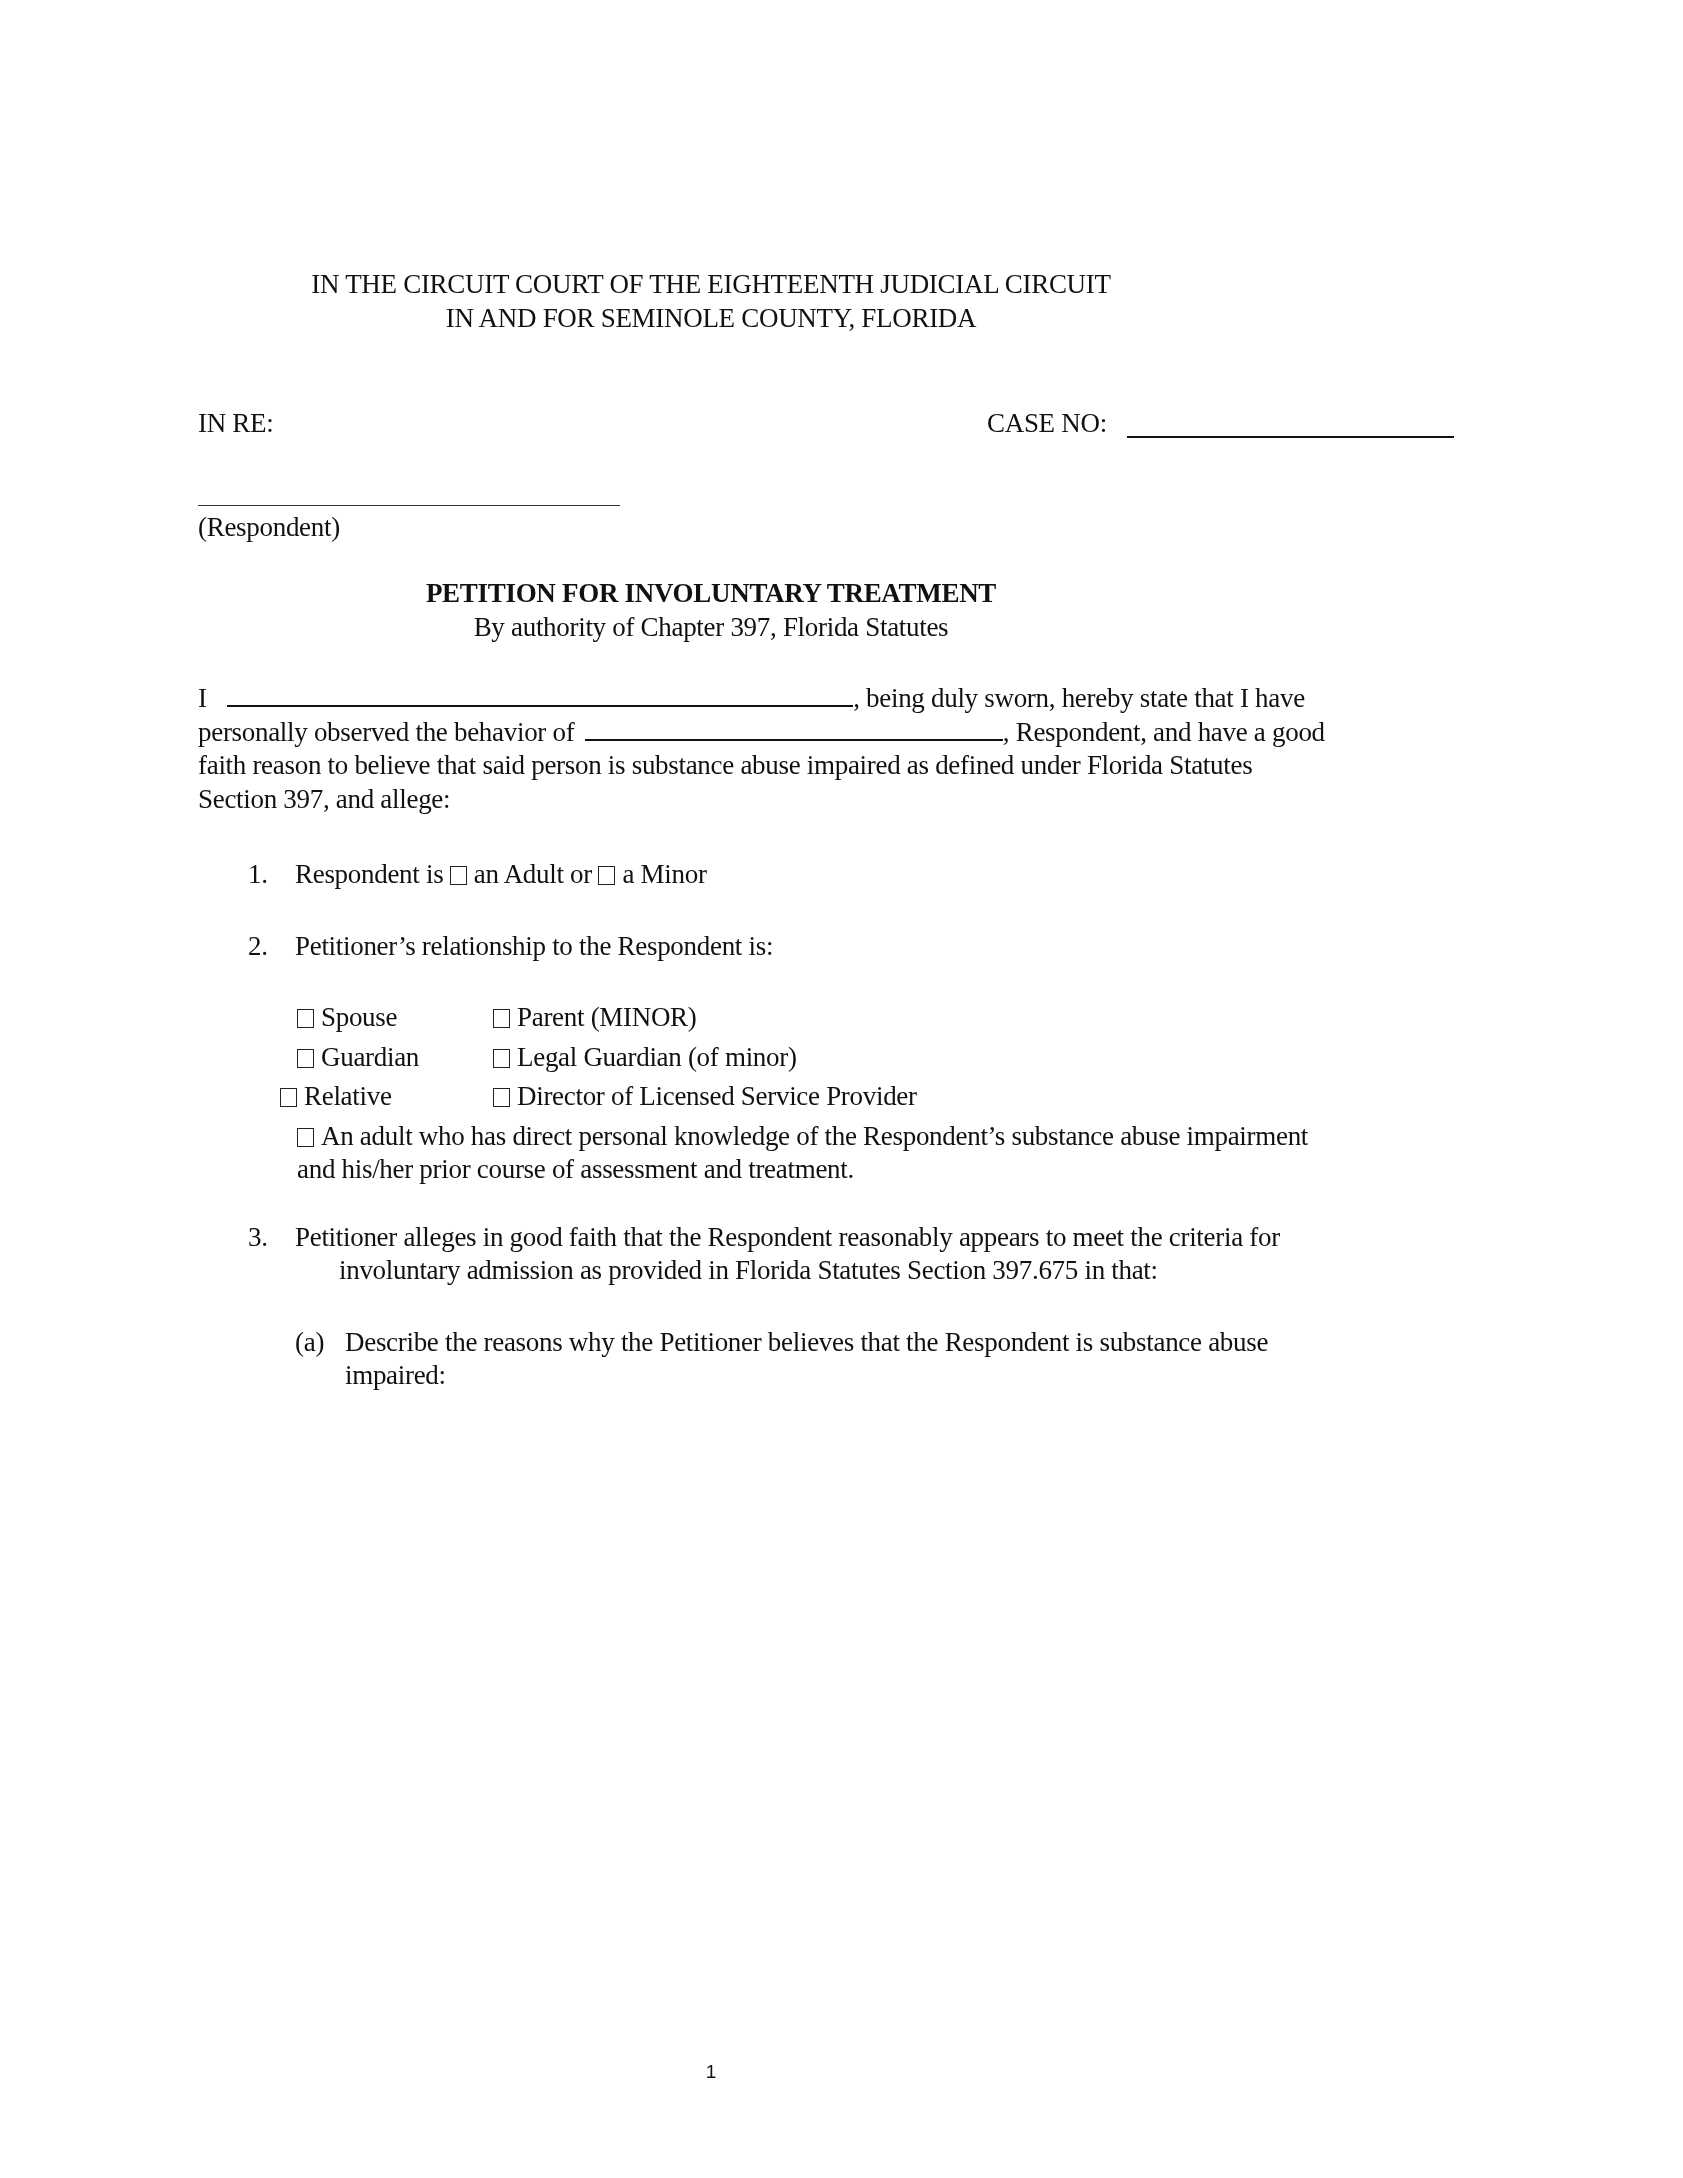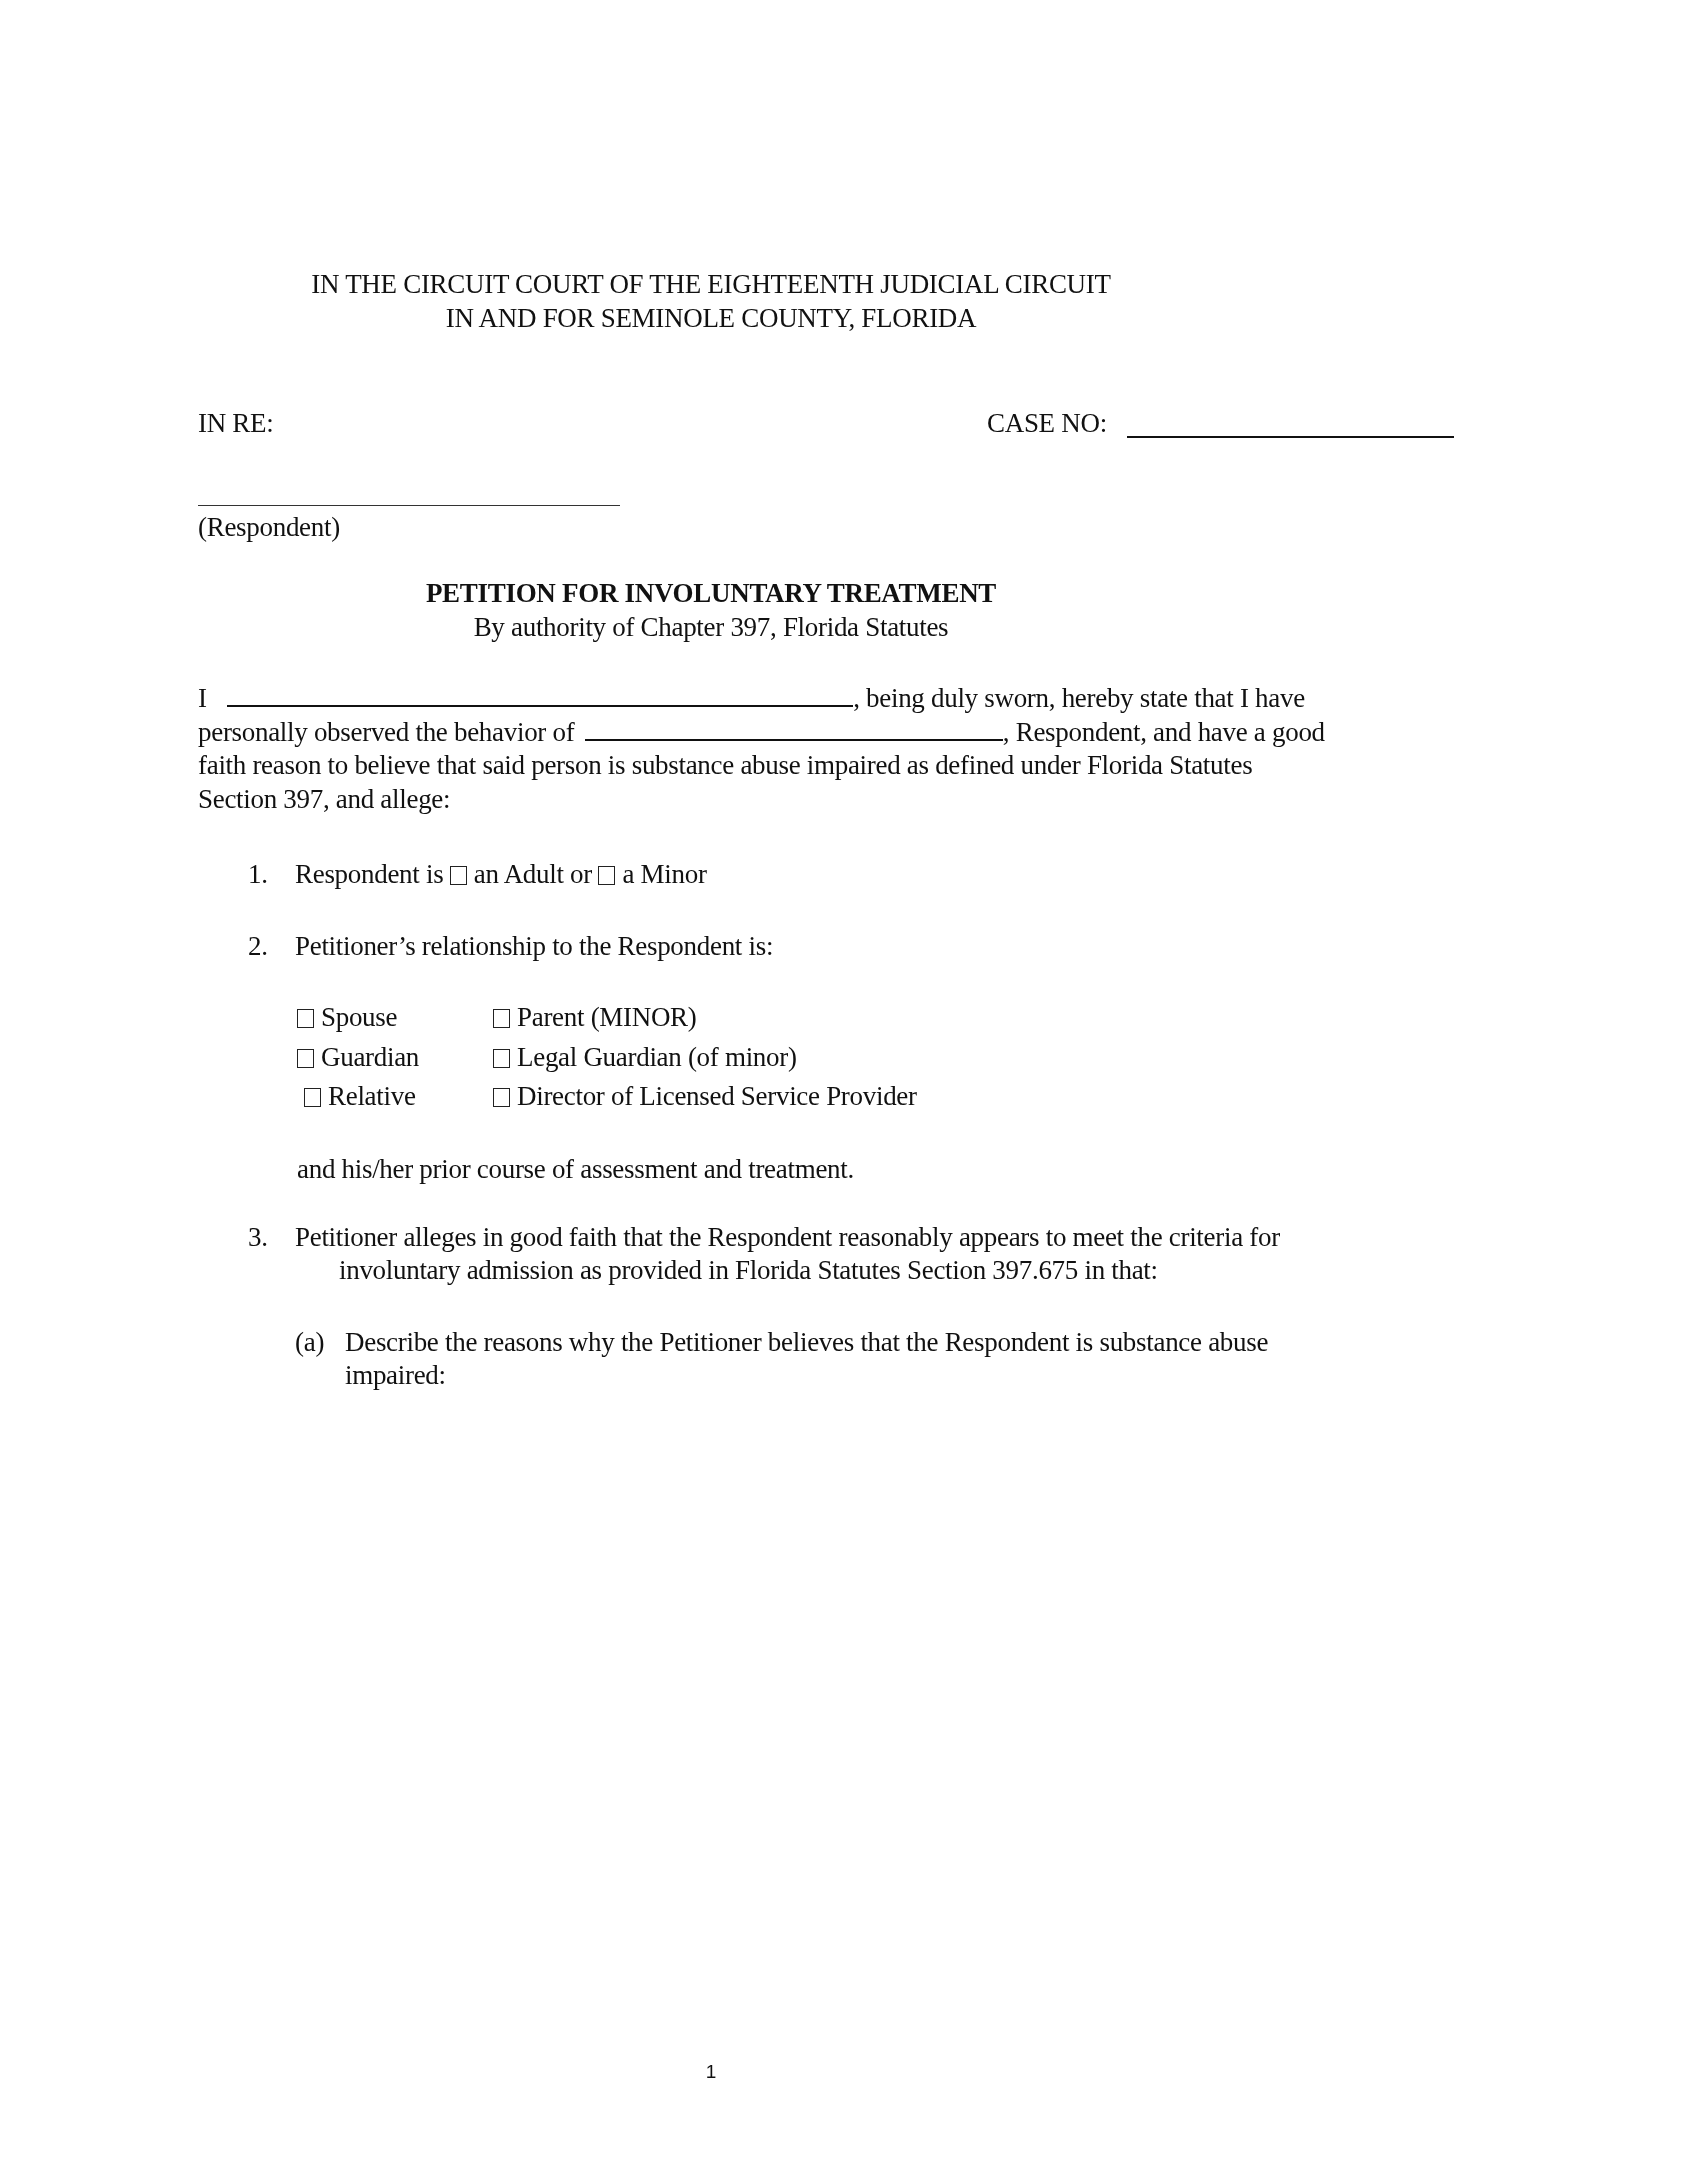--- a/index.html
+++ b/index.html
@@ -53,34 +53,37 @@
 
   <div class="abs t" style="left:248px; top:929px;">2.</div>
   <div class="abs t" style="left:295px; top:929px;">Petitioner’s relationship to the Respondent is:</div>
 
   <div class="abs t" style="left:297px; top:1000px;">
     <span class="cb"></span><span>Spouse</span>
   </div>
   <div class="abs t" style="left:297px; top:1040px;">
     <span class="cb"></span><span>Guardian</span>
   </div>
-  <div class="abs t" style="left:304px; top:1079px;text-align:center;">
+  <div class="abs t" style="left:280px; top:1079px;text-align:center;">
     <span class="cb"></span><span>Relative</span>
   </div>
 
   <div class="abs t" style="left:493px; top:1000px;">
     <span class="cb"></span><span>Parent (MINOR)</span>
   </div>
   <div class="abs t" style="left:493px; top:1040px;">
     <span class="cb"></span><span>Legal Guardian (of minor)</span>
   </div>
   <div class="abs t" style="left:493px; top:1079px;">
     <span class="cb"></span><span>Director of Licensed Service Provider</span>
   </div>
 
+  <div class="abs t" style="left:297px; top:1119px;">
+    <span class="cb"></span><span>An adult who has direct personal knowledge of the Respondent’s substance abuse impairment</span>
+  </div>
   <div class="abs t" style="left:297px; top:1152px;">and his/her prior course of assessment and treatment.</div>
 
   <div class="abs t" style="left:248px; top:1220px;">3.</div>
   <div class="abs t" style="left:295px; top:1220px;">Petitioner alleges in good faith that the Respondent reasonably appears to meet the criteria for</div>
   <div class="abs t" style="left:295px; top:1253px;margin-left:44px;">involuntary admission as provided in Florida Statutes Section 397.675 in that:</div>
 
   <div class="abs t" style="left:295px; top:1325px;">(a)</div>
   <div class="abs t" style="left:345px; top:1325px;">Describe the reasons why the Petitioner believes that the Respondent is substance abuse</div>
   <div class="abs t" style="left:345px; top:1358px;">impaired:</div>
   <div class="abs t" style="left:345px; top:1406px; width:1104px; height:594px;"></div>

